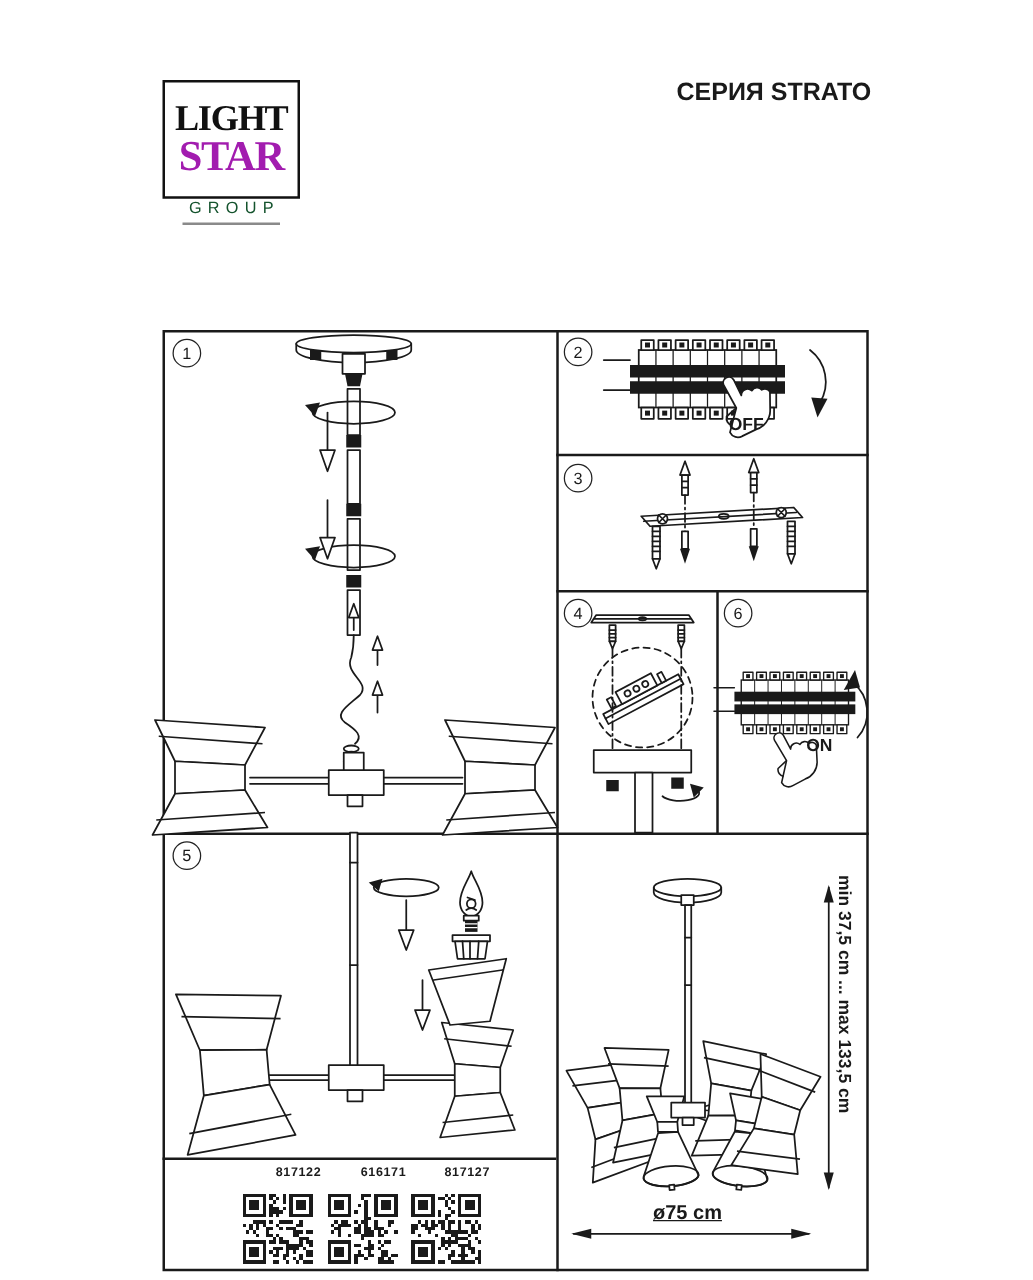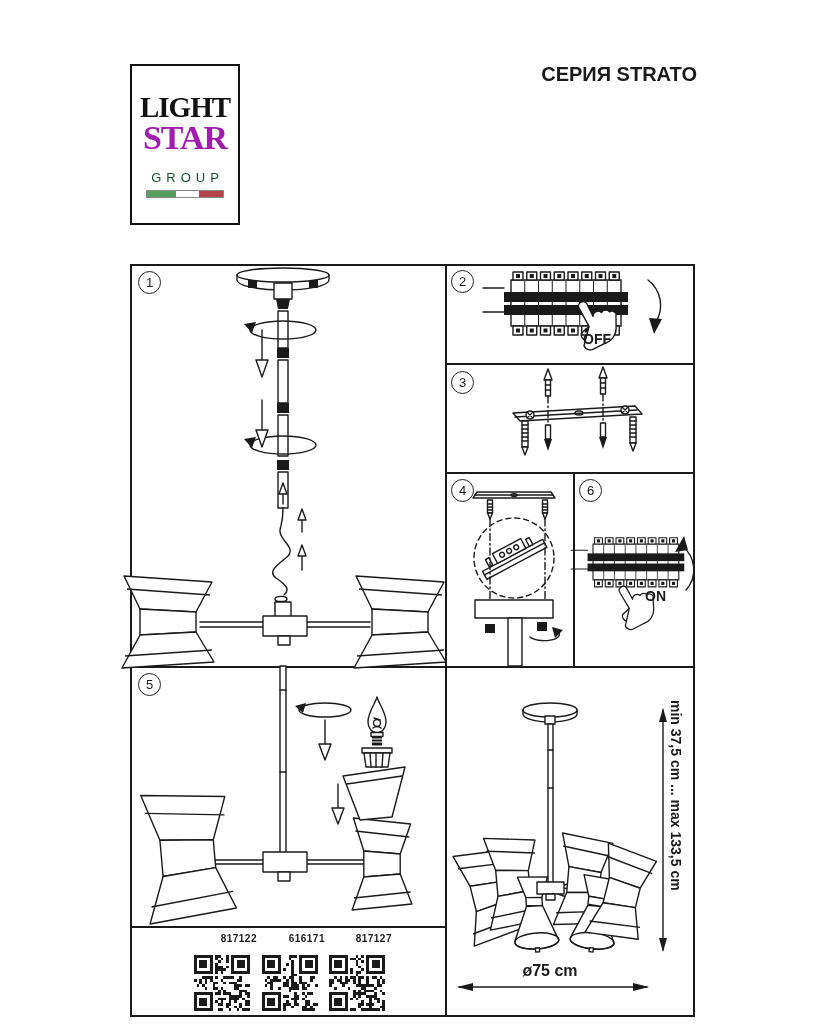--- a/index.html
+++ b/index.html
@@ -2,41 +2,41 @@
 <html><head>
 <meta charset="utf-8">
 <style>
   * { box-sizing: border-box; margin: 0; padding: 0; }
   html,body { width:826px; height:1024px; background:#ffffff; }
   body { position:relative; font-family:"Liberation Sans", sans-serif; color:#1a1a1a; overflow:hidden; }
   .abs { position:absolute; }
   .ink { background:#1a1a1a; }
 
   
-  .logo-box { left:130px; top:64px; width:110px; height:161px; border:2px solid #111;
-              display:flex; flex-direction:column; align-items:center; padding-top:28px; }
+  .logo-box { left:130px; top:64px; width:110px; height:95px; border:2px solid #111;
+              display:flex; flex-direction:column; align-items:center; padding-top:16px; }
   .logo-l1 { font-family:"Liberation Serif", serif; font-weight:bold; font-size:29px; line-height:0.95; letter-spacing:-1px; color:#111; }
   .logo-l2 { font-family:"Liberation Serif", serif; font-weight:bold; font-size:34px; line-height:0.95; letter-spacing:-1px; color:#a21caf; }
   .logo-l3 { font-size:13px; letter-spacing:5px; color:#14532d; margin-top:16px; margin-left:5px; }
   .flag { margin-top:5px; width:78px; height:8px; border:1px solid #8a8a8a; display:flex; }
   .flag span { height:100%; }
 
   .hdr-block { right:129px; text-align:right; font-weight:bold; }
   .hdr-line { font-size:20px; line-height:24px; white-space:nowrap; }
 
   
   .grid-outer { left:130px; top:264px; width:565px; height:753px; border:2px solid #1a1a1a; }
 
   .badge { width:23px; height:23px; border:1.5px solid #222; border-radius:50%;
            display:flex; align-items:center; justify-content:center; font-size:13px; background:#fff; }
 
   .qr-num { width:70px; text-align:right; font-weight:bold; font-size:10px; letter-spacing:0.5px; }
 
   .lbl { font-weight:bold; font-size:14px; }
-  .dim-d { width:120px; text-align:center; font-weight:bold; font-size:16px; }
+  .dim-d { width:120px; text-align:center; font-weight:bold; font-size:16px;text-decoration:underline; }
   .dim-h { writing-mode:vertical-rl; font-weight:bold; font-size:14px; height:260px; display:flex; align-items:center; white-space:nowrap; }
 
   svg { display:block; overflow:visible; }
   svg .ln { fill:none; stroke:#1a1a1a; stroke-width:1.4; stroke-linejoin:round; stroke-linecap:round; }
   svg .fw { fill:#ffffff; stroke:#1a1a1a; stroke-width:1.4; stroke-linejoin:round; }
   svg .fb { fill:#1a1a1a; stroke:none; }
   svg .dash { stroke-dasharray:7 3 1.5 3; }
   #bowtie path, #frontcone path, #frontcone ellipse { vector-effect:non-scaling-stroke; }
 </style>
 </head>

